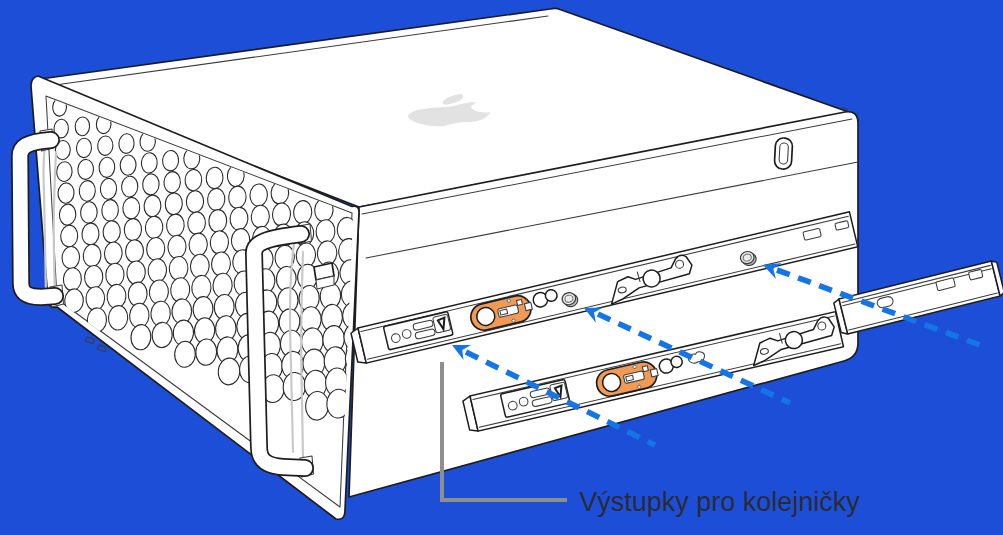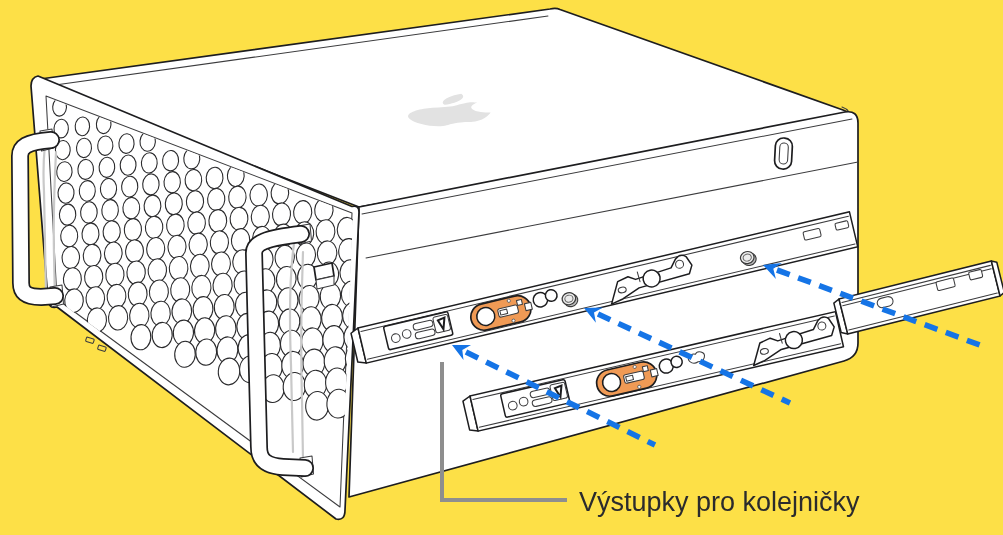--- a/index.html
+++ b/index.html
@@ -1,16 +1,16 @@
 <!DOCTYPE html>
 <html><head>
 <meta charset="utf-8">
 <style>
   html,body{margin:0;padding:0;background:#ffffff;}
-  .canvas{position:relative;width:1003px;height:535px;background:#fde047;overflow:hidden;
+  .canvas{position:relative;width:1003px;height:535px;background:#1d4ed8;overflow:hidden;
           font-family:"Liberation Sans", sans-serif;}
   svg{display:block;}
   .lnf{fill:#ffffff;stroke:#1d1d1f;stroke-width:1.7;stroke-linejoin:round;}
   .thin{fill:none;stroke:#3c3c3e;stroke-width:1.05;stroke-linejoin:round;stroke-linecap:round;}
   .thinf{fill:#ffffff;stroke:#3c3c3e;stroke-width:1.05;stroke-linejoin:round;}
   .railf{fill:#ffffff;stroke:#1d1d1f;stroke-width:1.5;stroke-linejoin:round;}
   .gray{fill:none;stroke:#c9c9c9;stroke-width:2.2;stroke-linecap:round;}
   .hole{fill:#ffffff;stroke:#2b2b2d;stroke-width:1.1;}
   .tube-b{fill:none;stroke:#1d1d1f;stroke-width:18;stroke-linecap:round;stroke-linejoin:round;}
   .tube-w{fill:none;stroke:#ffffff;stroke-width:14.6;stroke-linecap:round;stroke-linejoin:round;}

